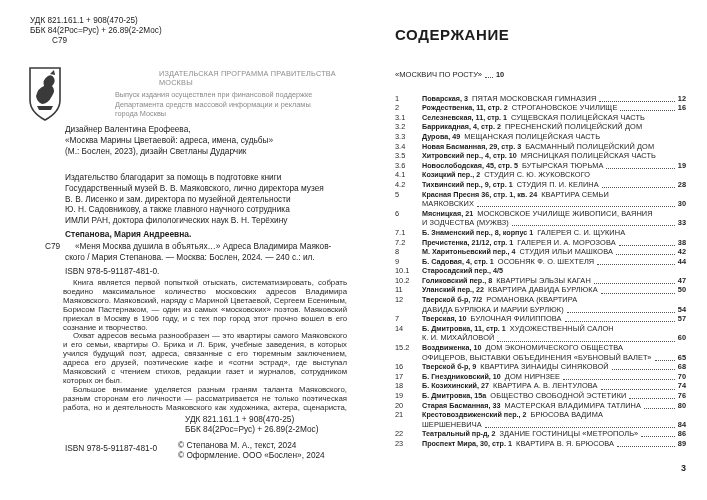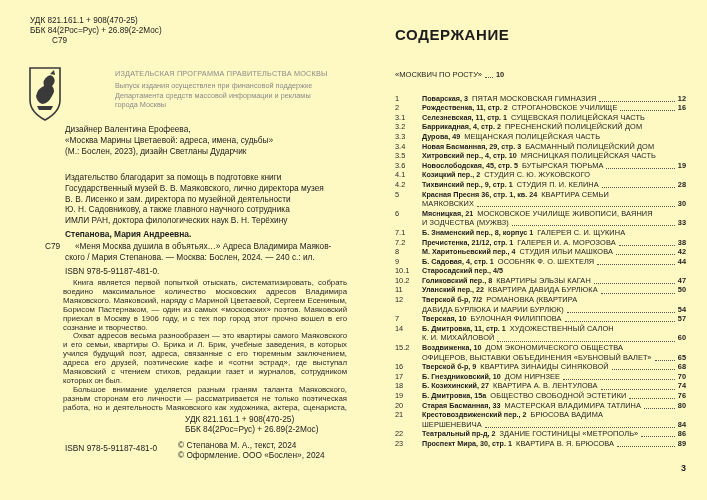--- a/index.html
+++ b/index.html
@@ -1,29 +1,29 @@
 <!DOCTYPE html>
 <html><head>
 <meta charset="utf-8">
 <style>
   html,body { margin:0; padding:0; background:#e8e8e8; }
   .spread {
-    position:relative; width:707px; height:500px; background:#fef9c3;
+    position:relative; width:707px; height:500px; background:#ffffff;
     font-family:"Liberation Sans", sans-serif; color:#1c1c1c; overflow:hidden;
     margin:0 auto;
   }
   .blk { position:absolute; }
 
   
   .udk-top { left:30px; top:16px; font-size:8.2px; line-height:10px; }
   .udk-top .code { padding-left:22px; }
 
   .logo-box { left:28px; top:66px; width:34px; height:56px; }
   .pub-program { left:115px; top:69px; width:235px; color:#8b8b8b; }
-  .pub-title { font-size:7.3px; letter-spacing:0.2px; margin-bottom:3px; }
+  .pub-title { font-size:7.3px; letter-spacing:0.2px; margin-bottom:3px;margin-left:44px; }
   .pub-program .line { font-size:7.3px; line-height:9.5px; }
 
   .designer { left:65px; top:124px; width:285px; }
   .designer .line, .thanks .line { font-size:8.3px; line-height:10.8px; }
   .thanks { left:65px; top:172px; width:290px; }
 
   .cat-author { position:absolute; left:65px; top:229px; font-size:8.4px; font-weight:bold; }
   .cat-code  { position:absolute; left:45px; top:241px; font-size:8.3px; }
   .cat-lines { position:absolute; left:65px; top:241px; width:285px; }
   .cat-lines .line { font-size:8.3px; line-height:10.6px; }

